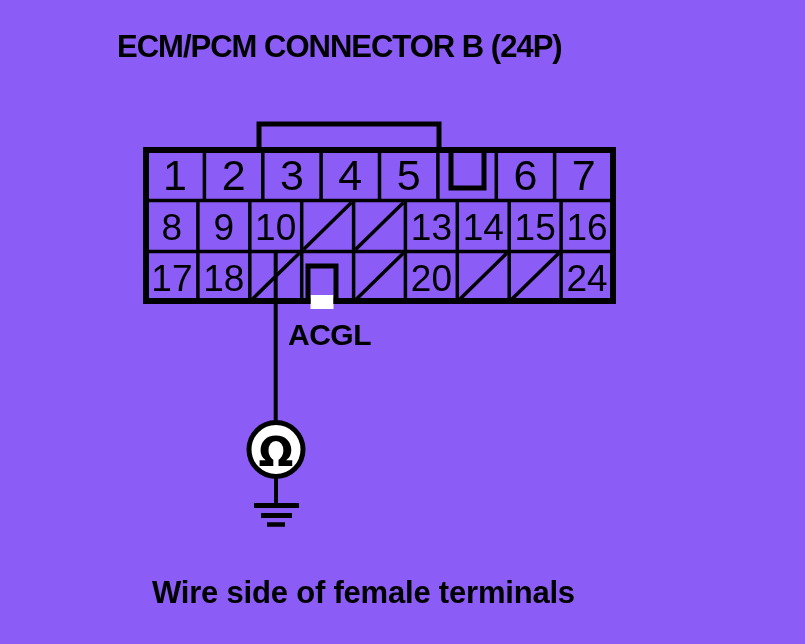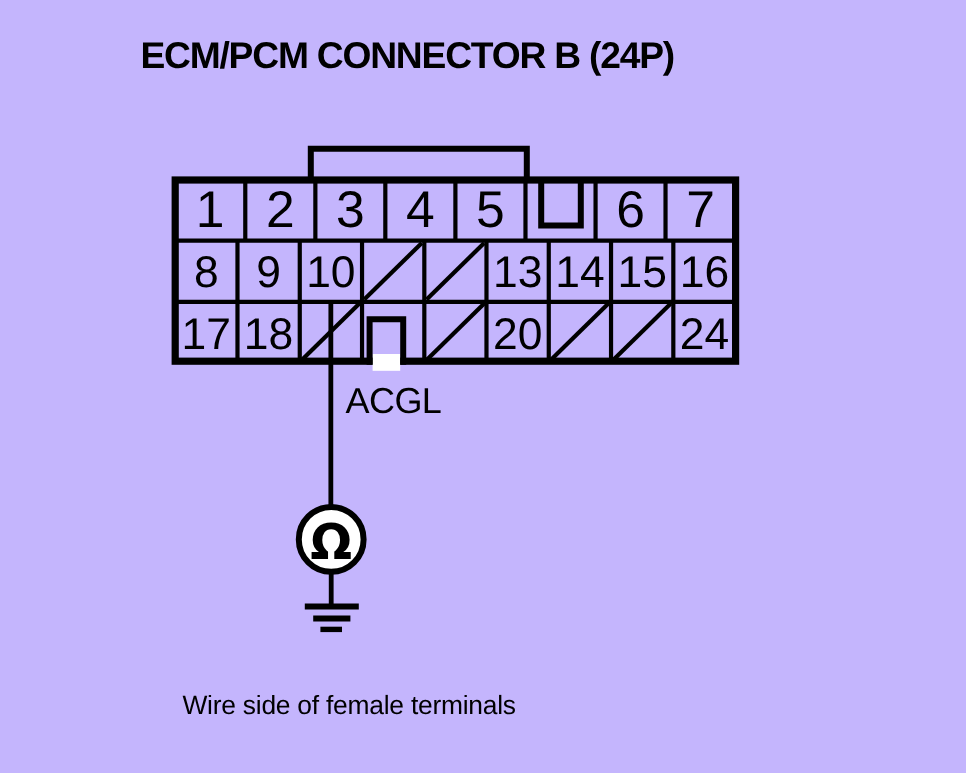--- a/index.html
+++ b/index.html
@@ -1,37 +1,37 @@
 <!DOCTYPE html>
 <html><head>
 <meta charset="utf-8">
 <style>
   html,body{margin:0;padding:0;}
   .page{
     position:relative;
     width:805px;height:644px;
-    background:#c4b5fd;
+    background:#8b5cf6;
     font-family:"Liberation Sans", sans-serif;
     color:#000;
     overflow:hidden;
   }
   .title{
     position:absolute;left:117px;top:31px;
     font-size:31px;font-weight:700;letter-spacing:-1px;
     white-space:nowrap;line-height:1;
   }
   .diagram-svg{position:absolute;left:0;top:0;}
   .wire-label{
     position:absolute;left:288px;top:319px;
-    font-size:30px;font-weight:400;line-height:32px;
+    font-size:30px;font-weight:700;line-height:32px;
     letter-spacing:-0.5px;white-space:nowrap;
   }
   .caption{
     position:absolute;left:152px;top:576px;
-    font-size:22px;font-weight:400;letter-spacing:-0.2px;
+    font-size:31px;font-weight:700;letter-spacing:-0.2px;
     white-space:nowrap;line-height:1.1;
   }
   .pin-num{
     font-family:"Liberation Sans", sans-serif;
     font-size:37px;font-weight:400;fill:#000;
   }
   .pin-num-big{
     font-family:"Liberation Sans", sans-serif;
     font-size:43px;font-weight:400;fill:#000;
   }

